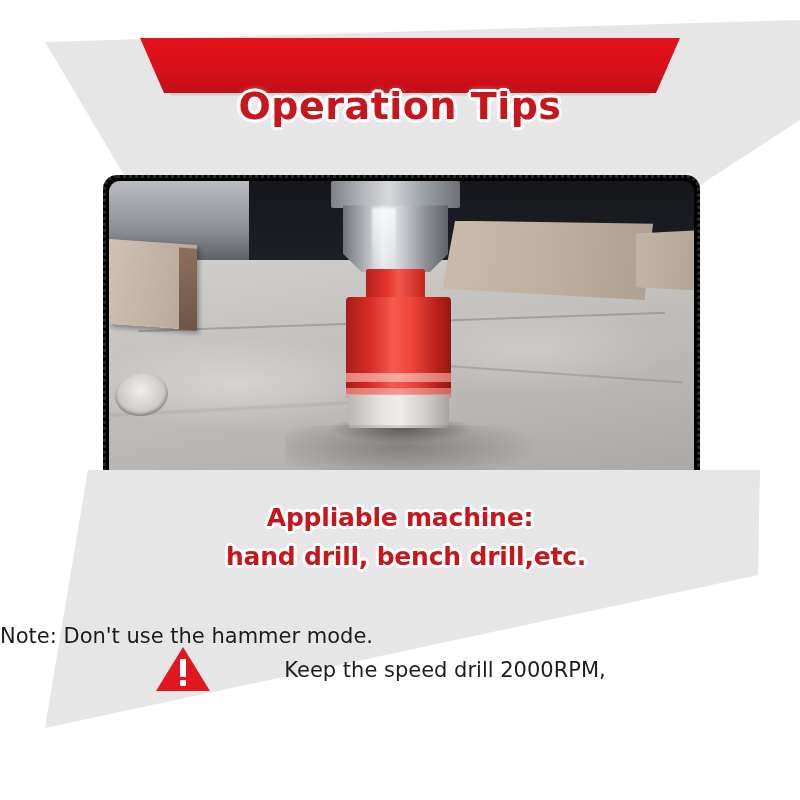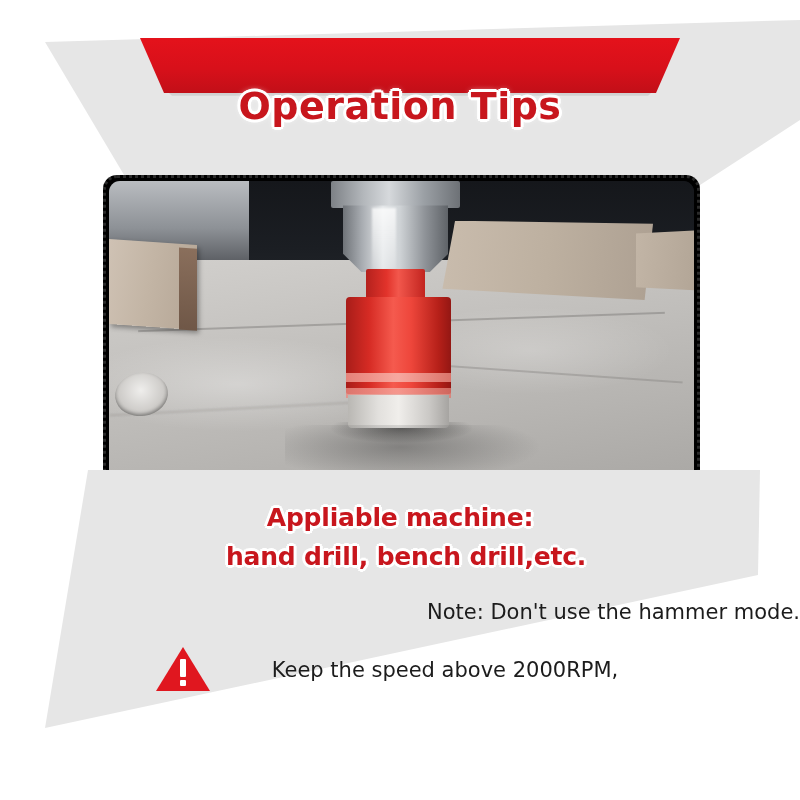--- a/index.html
+++ b/index.html
@@ -219,22 +219,22 @@
       -2px -2px 0 #fff,  2px -2px 0 #fff,
       -2px  2px 0 #fff,  2px  2px 0 #fff,
       -3px  0   0 #fff,  3px  0   0 #fff,
        0   -3px 0 #fff,  0    3px 0 #fff;
   }
   #headline .l2{white-space:nowrap;margin-left:12px;}
 
   
   #note-line{
     position:absolute;
-    left:0;top:600px;width:800px;
-    text-align:right;
+    left:0;top:624px;width:800px;
+    text-align:left;
     color:#1c1c1c;
     font-size:21px;
     font-family:"DejaVu Sans", sans-serif;
   }
 
   
   #warn-icon{
     position:absolute;
     left:155px;top:645px;
     width:56px;height:48px;
@@ -298,16 +298,16 @@
   <div id="note-line">Note: Don't use the hammer mode.</div>
 
   <div id="warn-icon">
     <svg viewBox="0 0 56 48" width="56" height="48" aria-hidden="true">
       <polygon points="28,2 55,46 1,46" fill="#e0171f"></polygon>
       <rect x="25" y="14" width="6" height="18" rx="1" fill="#ffffff"></rect>
       <rect x="25" y="35" width="6" height="6" rx="1" fill="#ffffff"></rect>
     </svg>
   </div>
   <div id="warn-text">
-    <div>Keep the speed above 2000RPM,</div>
+    <div>Keep the speed drill 2000RPM,</div>
   </div>
 
 </div>
 
 </body></html>

